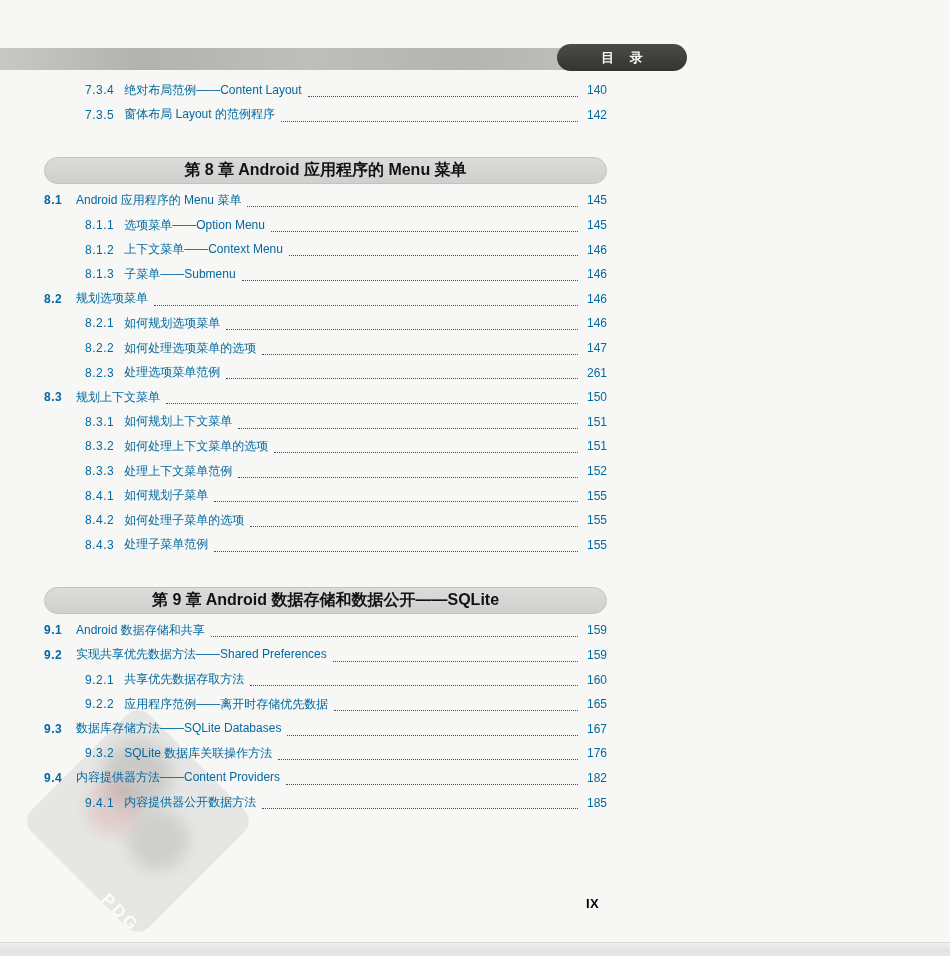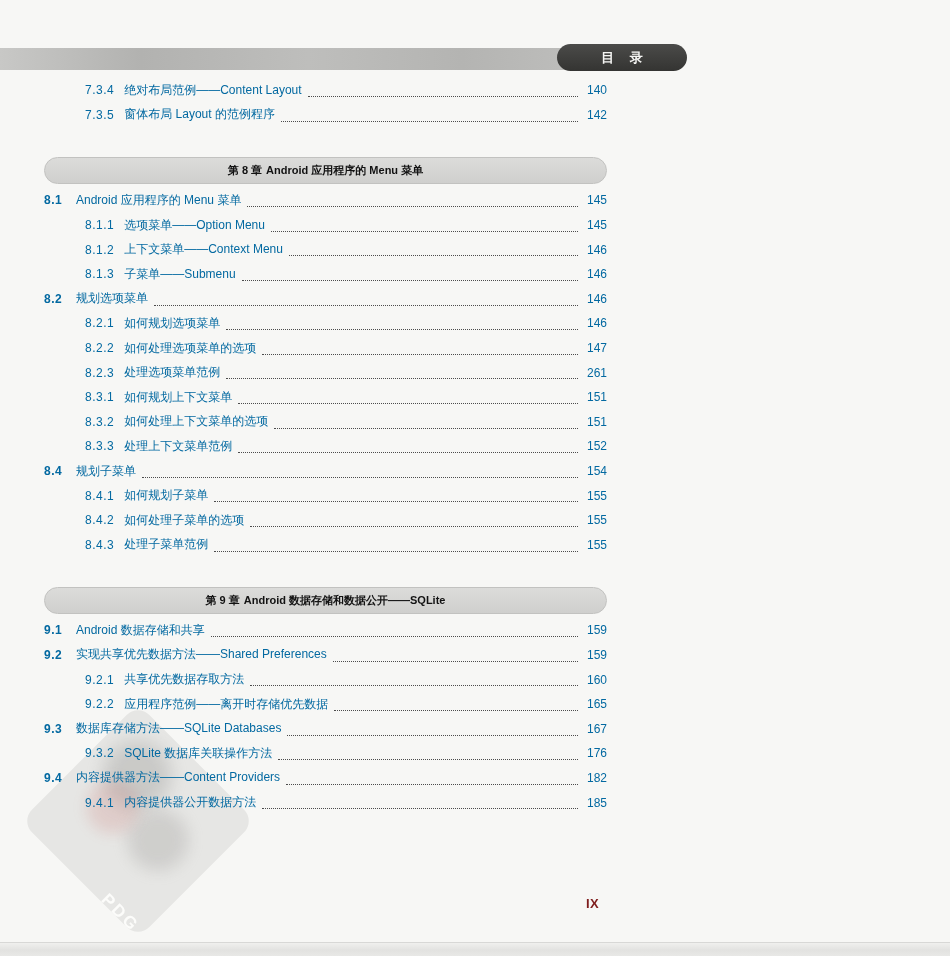--- a/index.html
+++ b/index.html
@@ -29,26 +29,26 @@
   .row.lvl1 .num { min-width:22px;font-weight:bold; }
   .row.lvl2 { padding-left:41px; }
   .row .title { white-space:nowrap; }
   .row .leader { flex:1; height:1.05em; border-bottom:1.6px dotted #4c4c4c; margin:0 5px 0 6px; min-width:12px; }
   .row .pg { white-space:nowrap; min-width:24px; text-align:right; }
   .chapter {
     height:27px; margin-top:30px; margin-bottom:4px; box-sizing:border-box;
     background:linear-gradient(180deg,#dcdcda,#cfcfcd);
     border:1px solid #c2c2c0; border-radius:15px;
     display:flex; align-items:center; justify-content:center; gap:4px;
-    font-size:11px; font-weight:bold; color:#121212;
+    font-size:16px; font-weight:bold; color:#121212;
   }
   
   .footer-pagenum {
     position:absolute; left:586px; top:896px; z-index:2;
-    font-size:13px; font-weight:bold; letter-spacing:0.5px; color:#7f1d1d;
+    font-size:13px; font-weight:bold; letter-spacing:0.5px; color:#000000;
   }
   
   .watermark {
     position:absolute; left:55px; top:738px; width:166px; height:166px;
     background:#e6e6e4; border-radius:16px; transform:rotate(45deg); z-index:0;
   }
   .wm-blob { position:absolute; border-radius:50%; filter:blur(4px); }
   .wm-blob.b1 { left:92px; top:730px; width:90px; height:90px;
     background:radial-gradient(circle,rgba(150,150,148,0.35) 0 35%,rgba(150,150,148,0) 70%); }
   .wm-blob.b2 { left:118px; top:800px; width:80px; height:80px;
@@ -150,20 +150,26 @@
     <span class="pg">147</span>
   </div>
 
   <div class="row lvl2">
     <span class="num">8.2.3</span>
     <span class="title">处理选项菜单范例</span>
     <span class="leader"></span>
     <span class="pg">261</span>
   </div>
 
+  <div class="row lvl1">
+    <span class="num">8.3</span>
+    <span class="title">规划上下文菜单</span>
+    <span class="leader"></span>
+    <span class="pg">150</span>
+  </div>
 
   <div class="row lvl2">
     <span class="num">8.3.1</span>
     <span class="title">如何规划上下文菜单</span>
     <span class="leader"></span>
     <span class="pg">151</span>
   </div>
 
   <div class="row lvl2">
     <span class="num">8.3.2</span>
@@ -172,26 +178,20 @@
     <span class="pg">151</span>
   </div>
 
   <div class="row lvl2">
     <span class="num">8.3.3</span>
     <span class="title">处理上下文菜单范例</span>
     <span class="leader"></span>
     <span class="pg">152</span>
   </div>
 
-  <div class="row lvl1">
-    <span class="num">8.4</span>
-    <span class="title">规划子菜单</span>
-    <span class="leader"></span>
-    <span class="pg">154</span>
-  </div>
 
   <div class="row lvl2">
     <span class="num">8.4.1</span>
     <span class="title">如何规划子菜单</span>
     <span class="leader"></span>
     <span class="pg">155</span>
   </div>
 
   <div class="row lvl2">
     <span class="num">8.4.2</span>

